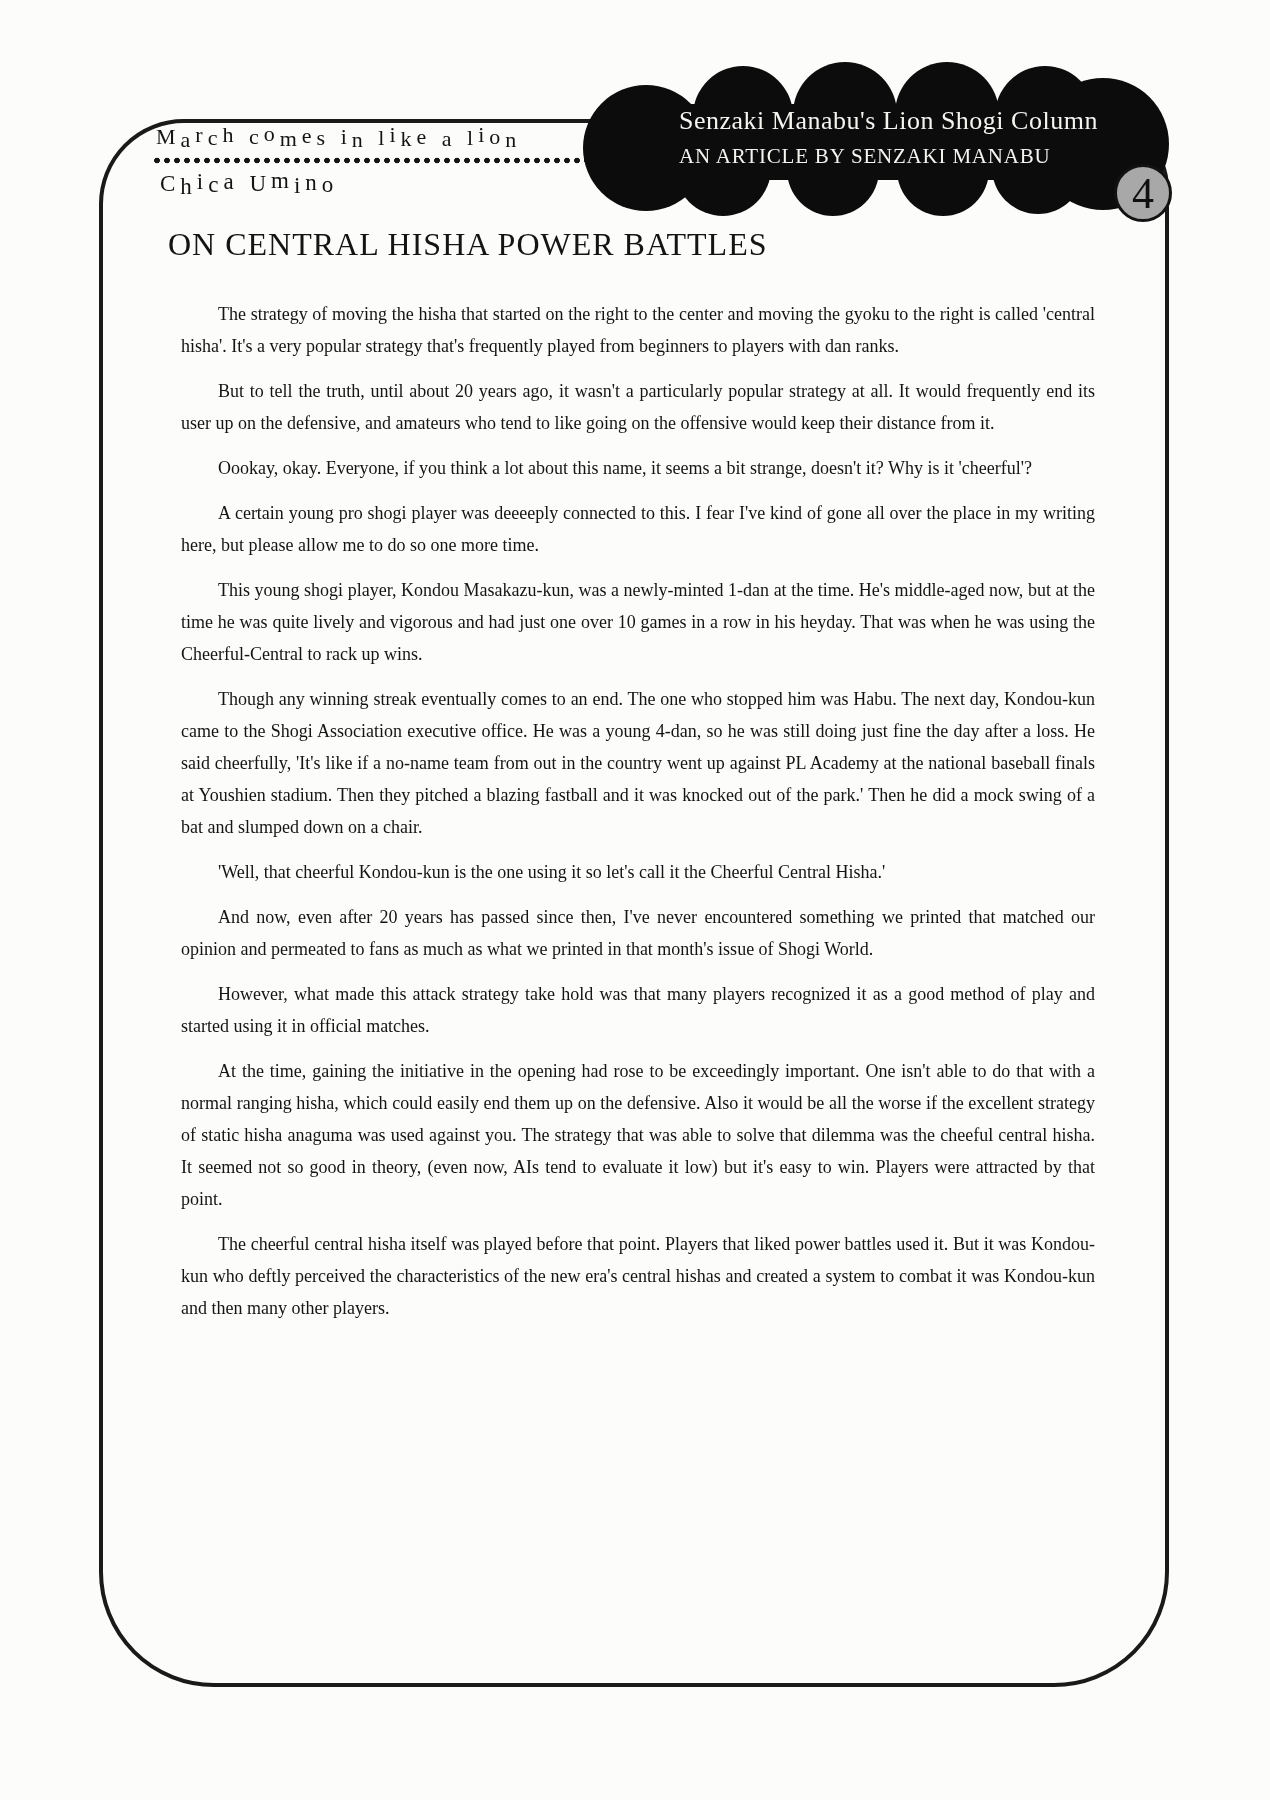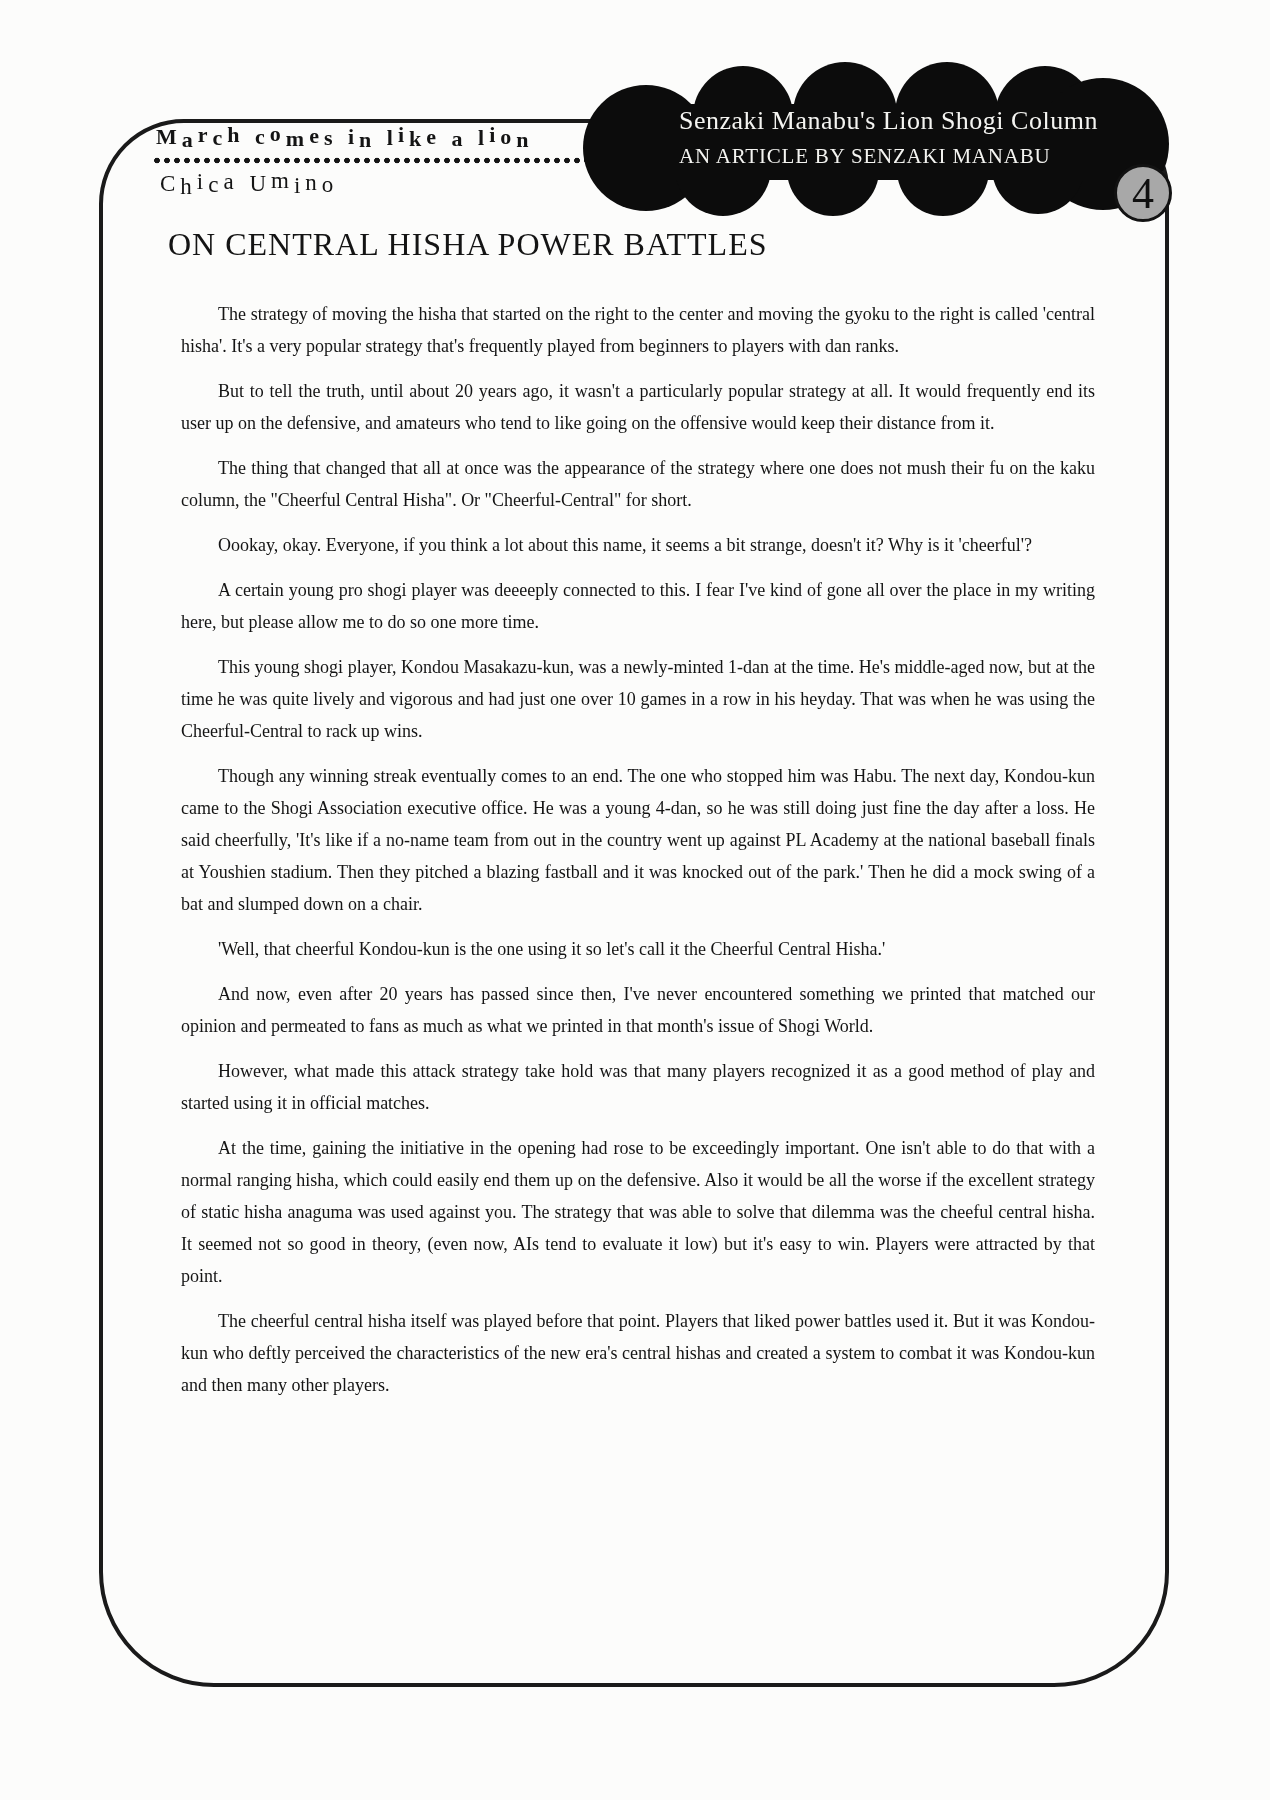--- a/index.html
+++ b/index.html
@@ -28,21 +28,21 @@
     border-radius:85px 70px 115px 115px;
   }
   
   .logo-block{
     position:absolute;
     left:152px;top:124px;
     width:515px;
   }
   .logo-title{
     font-size:22px;
-    font-weight:bold;
+    font-weight:normal;
     letter-spacing:5px;
     white-space:nowrap;
     padding-left:4px;
   }
   .logo-title span,.logo-author span{display:inline-block;}
   .dotted-line{
     margin-top:5px;
     height:9px;width:508px;
     background-image:radial-gradient(circle, #161616 2.6px, transparent 3.1px);
     background-size:10px 9px;
@@ -142,21 +142,20 @@
     <div class="badge-number">
       <span>4</span>
     </div>
   </div>
 
   <main class="article">
     <h1 class="article-title">ON CENTRAL HISHA POWER BATTLES</h1>
     <div class="paragraphs">
         <p>The strategy of moving the hisha that started on the right to the center and moving the gyoku to the right is called 'central hisha'. It's a very popular strategy that's frequently played from beginners to players with dan ranks.</p>
         <p>But to tell the truth, until about 20 years ago, it wasn't a particularly popular strategy at all. It would frequently end its user up on the defensive, and amateurs who tend to like going on the offensive would keep their distance from it.</p>
-        <p>The thing that changed that all at once was the appearance of the strategy where one does not mush their fu on the kaku column, the "Cheerful Central Hisha". Or "Cheerful-Central" for short.</p>
         <p>Oookay, okay. Everyone, if you think a lot about this name, it seems a bit strange, doesn't it? Why is it 'cheerful'?</p>
         <p>A certain young pro shogi player was deeeeply connected to this. I fear I've kind of gone all over the place in my writing here, but please allow me to do so one more time.</p>
         <p>This young shogi player, Kondou Masakazu-kun, was a newly-minted 1-dan at the time. He's middle-aged now, but at the time he was quite lively and vigorous and had just one over 10 games in a row in his heyday. That was when he was using the Cheerful-Central to rack up wins.</p>
         <p>Though any winning streak eventually comes to an end. The one who stopped him was Habu. The next day, Kondou-kun came to the Shogi Association executive office. He was a young 4-dan, so he was still doing just fine the day after a loss. He said cheerfully, 'It's like if a no-name team from out in the country went up against PL Academy at the national baseball finals at Youshien stadium. Then they pitched a blazing fastball and it was knocked out of the park.' Then he did a mock swing of a bat and slumped down on a chair.</p>
         <p>'Well, that cheerful Kondou-kun is the one using it so let's call it the Cheerful Central Hisha.'</p>
         <p>And now, even after 20 years has passed since then, I've never encountered something we printed that matched our opinion and permeated to fans as much as what we printed in that month's issue of Shogi World.</p>
         <p>However, what made this attack strategy take hold was that many players recognized it as a good method of play and started using it in official matches.</p>
         <p>At the time, gaining the initiative in the opening had rose to be exceedingly important. One isn't able to do that with a normal ranging hisha, which could easily end them up on the defensive. Also it would be all the worse if the excellent strategy of static hisha anaguma was used against you. The strategy that was able to solve that dilemma was the cheeful central hisha. It seemed not so good in theory, (even now, AIs tend to evaluate it low) but it's easy to win. Players were attracted by that point.</p>
         <p>The cheerful central hisha itself was played before that point. Players that liked power battles used it. But it was Kondou-kun who deftly perceived the characteristics of the new era's central hishas and created a system to combat it was Kondou-kun and then many other players.</p>
       </div>

